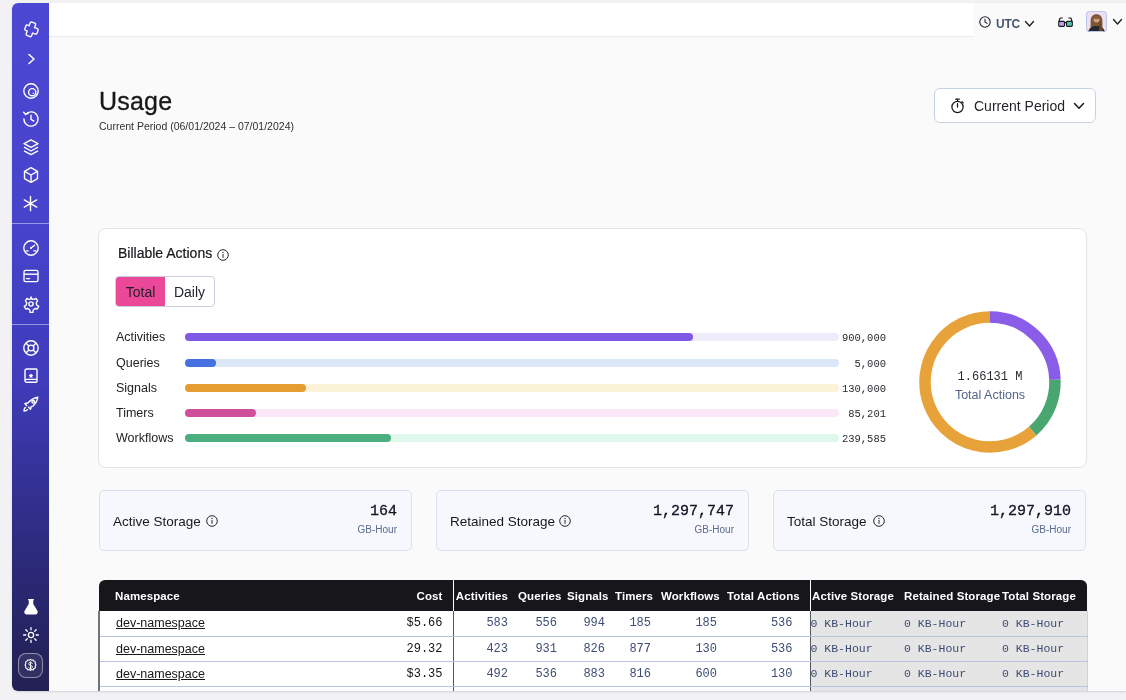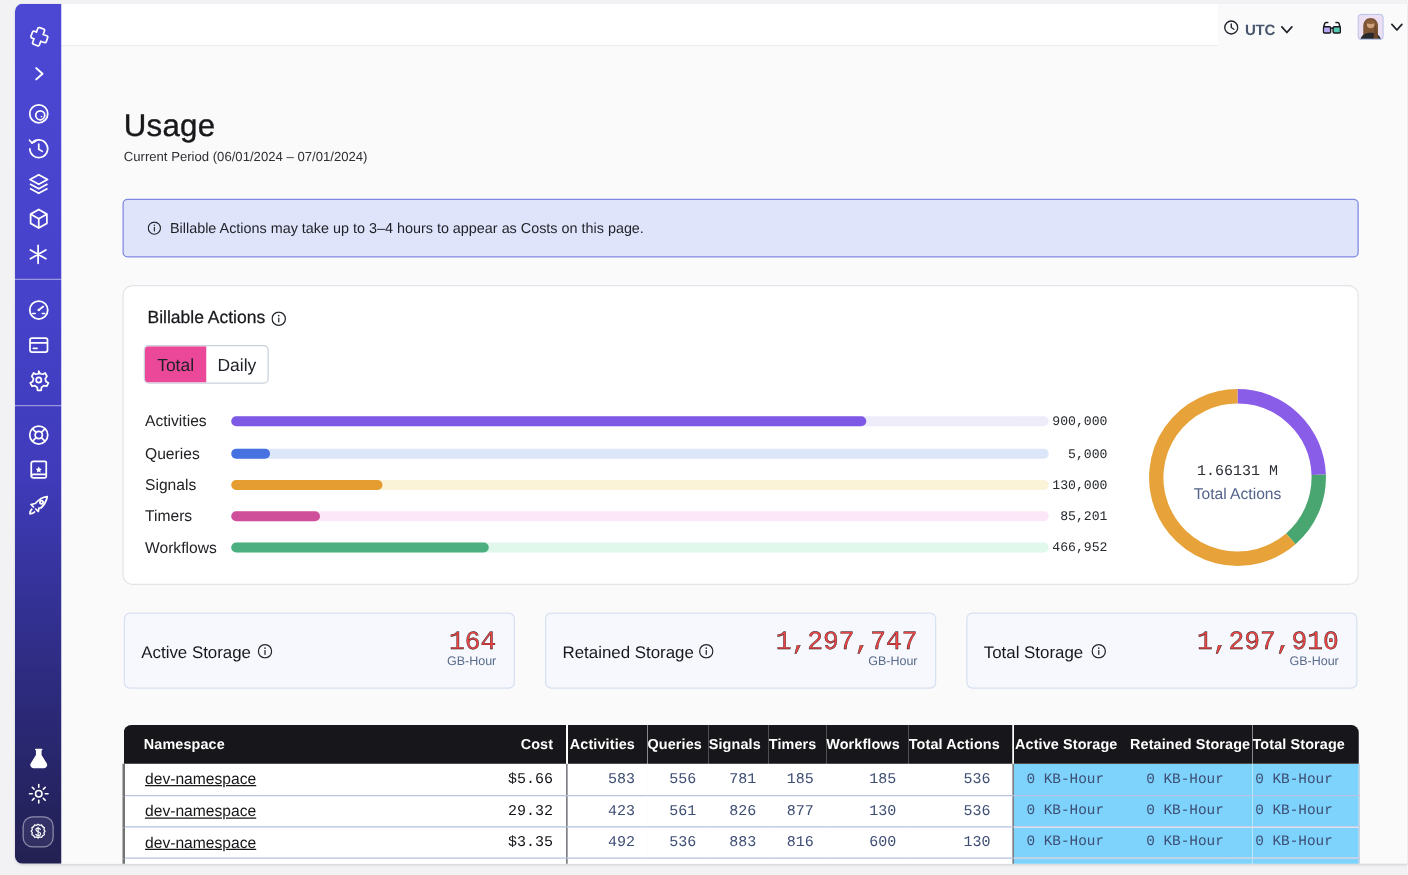--- a/index.html
+++ b/index.html
@@ -35,30 +35,30 @@
 .toggle .seg { width:49px; display:flex; align-items:center; justify-content:center; font-size:14px; color:#1d2127; }
 .toggle .on { background:#ec4899; }
 .brow { position:absolute; left:0; width:989px; height:10px; }
 .blabel { position:absolute; left:17px; top:-2px; font-size:12.5px; color:#232327; }
 .btrack { position:absolute; left:86px; top:1px; width:654px; height:8px; border-radius:4px; }
 .bfill { position:absolute; left:0; top:0; height:8px; border-radius:4px; }
 .bval { position:absolute; right:202px; top:0px; font-size:10.5px; color:#26292e; font-family:"Liberation Mono",monospace; }
 
 .scard { position:absolute; top:487px; height:61px; background:#f6f8fd; border:1px solid #d8e1f1; border-radius:5px; }
 .scard .lbl { position:absolute; left:13px; top:23px; font-size:13.5px; color:#16181d; }
-.scard .val { position:absolute; right:14px; top:12px; font-size:21px; color:#ef4444; font-family:"Liberation Mono",monospace; -webkit-text-stroke:0.3px #101216; }
+.scard .val { position:absolute; right:14px; top:12px; font-size:15px; color:#0f172a; font-family:"Liberation Mono",monospace; -webkit-text-stroke:0.3px #101216; }
 .scard .unit { position:absolute; right:14px; top:33px; font-size:10px; color:#5a6b8c; }
 
 .tblwrap { position:absolute; left:86px; top:577px; width:988px; }
 table { border-collapse:collapse; table-layout:fixed; width:988px; }
 thead th { background:#17171b; color:#fff; font-size:11.5px; font-weight:700; letter-spacing:0.1px; height:31px; }
 th,td { overflow:hidden; white-space:nowrap; }
 tbody td { height:25px; border-bottom:1px solid #b7c3e1; background:#fff; font-size:12.5px; }
 td.num { font-family:"Liberation Mono",monospace; font-size:12px; color:#3d4d73; text-align:right; padding-right:10px; }
-td.stor { font-family:"Liberation Mono",monospace; font-size:11.5px; color:#3d4d73; text-align:center; padding-right:10px; background:#7dd3fc; }
+td.stor { font-family:"Liberation Mono",monospace; font-size:11.5px; color:#3d4d73; text-align:left; padding-right:10px; background:#e5e5e5; }
 .divR { border-right:1px solid #54575e;margin-top:17px; }
 thead .divR { border-right:1px solid #ffffff; }
 td.ns { padding-left:16px; text-align:left; color:#17171a; }
 td.ns span { text-decoration:underline; }
 td.cost { color:#121317; }
 tbody td:first-child { border-left:2px solid #737373; }
 tbody td:last-child { border-right:1px solid #ccd3e0; }
 </style>
 </head>
 <body>
@@ -199,27 +199,29 @@
         </g>
         <rect x="0.5" y="0.5" width="20" height="20" rx="3" fill="none" stroke="#bcc8ea"></rect>
       </svg>
     <svg class="abs" style="left:1100px; top:15px;" width="11" height="8" viewBox="0 0 11 8" fill="none" stroke="#20242b" stroke-width="1.4" stroke-linecap="round" stroke-linejoin="round">
         <path d="M1.5 1.5 5.5 6l4-4.5"></path>
       </svg>
   </div>
   <div class="content">
     <div class="h1">Usage</div>
     <div class="sub">Current Period (06/01/2024 – 07/01/2024)</div>
-    <div class="banner" id="banner">
-      <svg style="margin-left:19px;" width="11" height="11" viewBox="0 0 12 12" fill="none" stroke="#22252b" stroke-width="1">
-          <circle cx="6" cy="6" r="5.3"></circle>
-          <path d="M6 5.4v3" stroke-linecap="round"></path>
-          <circle cx="6" cy="3.5" r="0.65" fill="#22252b" stroke="none"></circle>
-        </svg>
-      <span class="txt">Billable Actions may take up to 3–4 hours to appear as Costs on this page.</span>
+    <div class="pbtn" id="pbtn">
+      <svg style="margin-left:15px;" width="15" height="16" viewBox="0 0 15 16" fill="none" stroke="#17181c" stroke-width="1.25" stroke-linecap="round">
+          <circle cx="7.5" cy="9" r="5.6"></circle>
+          <path d="M5.7 1.2h3.6M7.5 1.4v2M12 3.6l1.2 1.3M7.5 9V5.6"></path>
+        </svg>
+      <span class="txt">Current Period</span>
+      <svg style="margin-left:8px;" width="12" height="8" viewBox="0 0 12 8" fill="none" stroke="#17181c" stroke-width="1.5" stroke-linecap="round" stroke-linejoin="round">
+          <path d="M1.5 1.5 6 6.2l4.5-4.7"></path>
+        </svg>
     </div>
     <div class="card" id="bigcard">
       <div class="cardtitle">Billable Actions</div>
       <svg class="abs" style="left:118px; top:20px;" width="12" height="12" viewBox="0 0 12 12" fill="none" stroke="#22252b" stroke-width="1">
           <circle cx="6" cy="6" r="5.3"></circle>
           <path d="M6 5.4v3" stroke-linecap="round"></path>
           <circle cx="6" cy="3.5" r="0.65" fill="#22252b" stroke="none"></circle>
         </svg>
       <div class="toggle">
           <div class="seg on">Total</div>
@@ -251,21 +253,21 @@
           <div class="btrack" style="background:#fbe7f8;">
             <div class="bfill" style="width:71px; background:#cf4f9a;"></div>
           </div>
           <span class="bval">85,201</span>
         </div>
       <div class="brow" style="top:204px;">
           <span class="blabel">Workflows</span>
           <div class="btrack" style="background:#e0f8ec;">
             <div class="bfill" style="width:206px; background:#4caf7f;"></div>
           </div>
-          <span class="bval">466,952</span>
+          <span class="bval">239,585</span>
         </div>
       <svg class="abs" style="left:811px; top:73px;" width="160" height="160" viewBox="0 0 160 160" fill="none">
         <g transform="translate(80,80)" stroke-width="11.5">
           <path d="M 0 -65 A 65 65 0 0 1 64.96 -2.27" stroke="#8a5de8"></path>
           <path d="M 64.96 -2.27 A 65 65 0 0 1 42.65 49.06" stroke="#4aa670"></path>
           <path d="M 42.65 49.06 A 65 65 0 1 1 0 -65" stroke="#e7a33a"></path>
         </g>
         <text x="80" y="78" text-anchor="middle" font-family="Liberation Mono, monospace" font-size="12" fill="#2b2e34">1.66131 M</text>
         <text x="80" y="97" text-anchor="middle" font-family="Liberation Sans, sans-serif" font-size="12.5" fill="#52648a">Total Actions</text>
       </svg>
@@ -329,33 +331,33 @@
           <th style="text-align:right; padding-right:10px;">Retained Storage</th>
           <th style="text-align:right; padding-right:14px; border-radius:0 6px 0 0;">Total Storage</th>
         </tr>
           </thead>
         <tbody>
           <tr>
               <td class="ns"><span>dev-namespace</span></td>
               <td class="num cost divR">$5.66</td>
               <td class="num">583</td>
               <td class="num">556</td>
-              <td class="num">781</td>
+              <td class="num">994</td>
               <td class="num">185</td>
               <td class="num">185</td>
               <td class="num divR" style="padding-right:17px;">536</td>
               <td class="stor">0 KB-Hour</td>
               <td class="stor">0 KB-Hour</td>
               <td class="stor" style="padding-right:18px;">0 KB-Hour</td>
             </tr>
           <tr>
               <td class="ns"><span>dev-namespace</span></td>
               <td class="num cost divR">29.32</td>
               <td class="num">423</td>
-              <td class="num">561</td>
+              <td class="num">931</td>
               <td class="num">826</td>
               <td class="num">877</td>
               <td class="num">130</td>
               <td class="num divR" style="padding-right:17px;">536</td>
               <td class="stor">0 KB-Hour</td>
               <td class="stor">0 KB-Hour</td>
               <td class="stor" style="padding-right:18px;">0 KB-Hour</td>
             </tr>
           <tr>
               <td class="ns"><span>dev-namespace</span></td>

